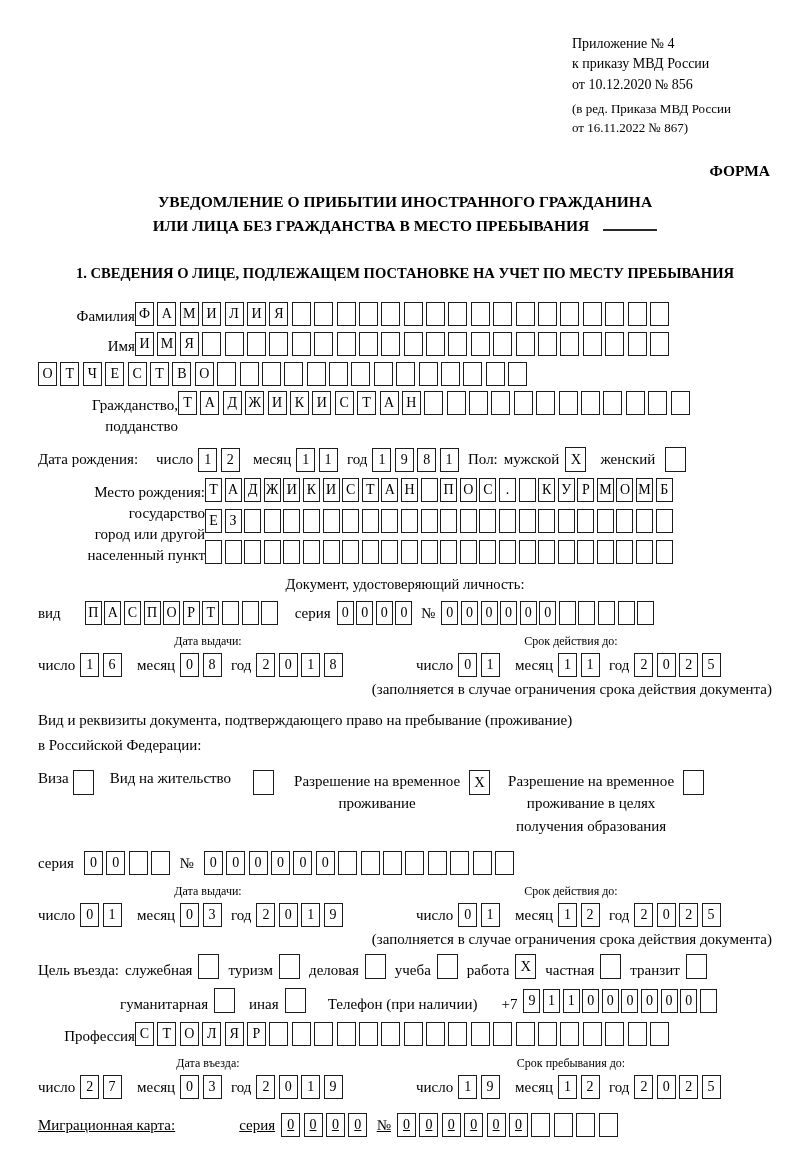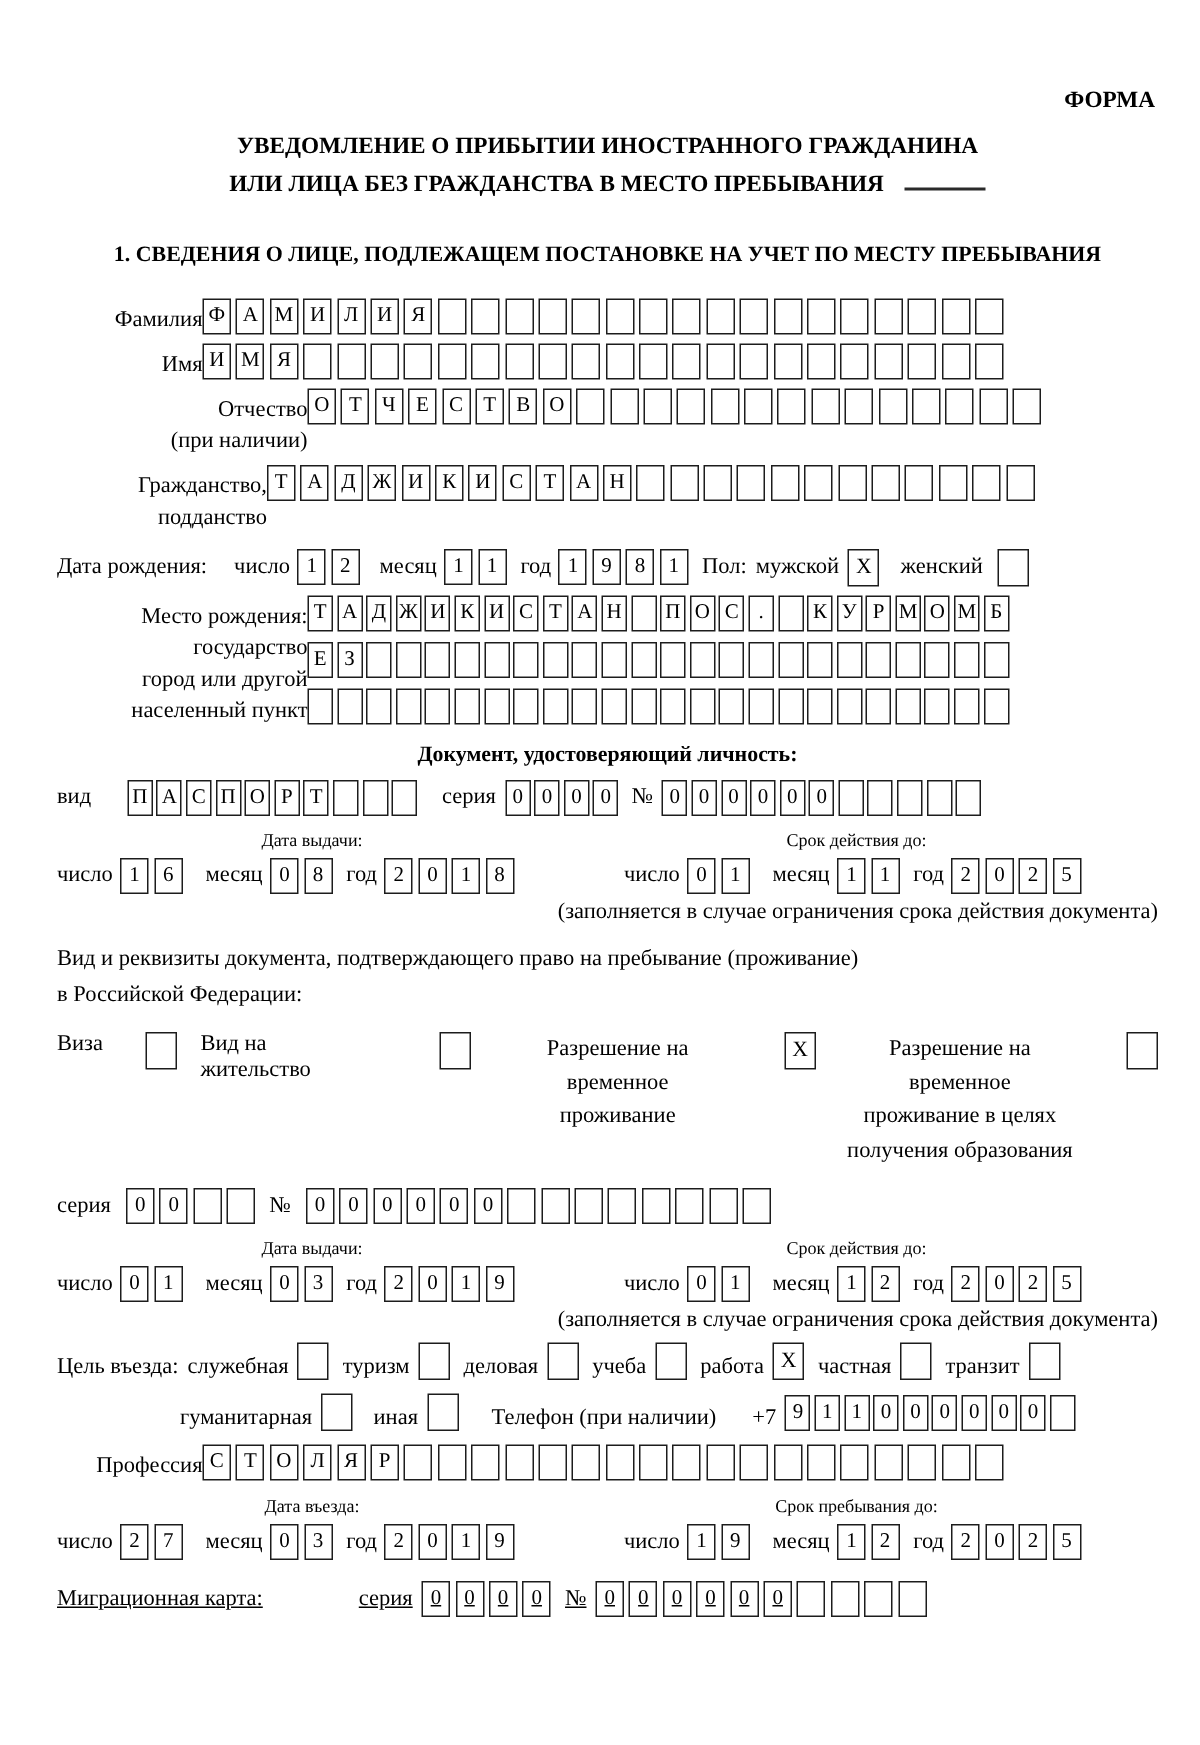--- a/index.html
+++ b/index.html
@@ -42,32 +42,41 @@
 
   
   .cbx { width:21px; height:25px; border:1.5px solid #1c1c1c; display:inline-flex; flex:0 0 auto;
          align-items:center; justify-content:center; font-size:14.5px; vertical-align:middle; }
   .inline-row { display:flex; align-items:center; font-size:15px; margin:10px 0 6px; }
   .ml6{margin-left:6px;} .ml10{margin-left:10px;} .ml14{margin-left:14px;} .ml18{margin-left:18px;} .mr6{margin-right:6px;} .mr10{margin-right:10px;}
 
   .para { font-size:15px; line-height:1.65; margin-top:10px; }
 
   .resopts { display:flex; align-items:flex-start; margin:12px 0 14px; font-size:15px; }
-  .opt { display:flex; align-items:flex-start;gap:24px; }
+  .opt { display:flex; align-items:flex-start; }
   .opt .cbx { margin-left:9px; margin-top:0; }
   .opt-label-c { text-align:center; line-height:1.5; }
 
   .purpose-row { display:flex; align-items:flex-end; font-size:15px; margin-bottom:9px; flex-wrap:nowrap; }
   .purpose-row .cbx { margin-left:6px; margin-right:9px; }
 </style>
 </head>
 <body>
 
 <div class="page">
 
+  <div class="hdr">
+    <div>Приложение № 4</div>
+    <div>к приказу МВД России</div>
+    <div>от 10.12.2020 № 856</div>
+    <div class="hdr-ed">
+      <div>(в ред. Приказа МВД России</div>
+      <div>от 16.11.2022 № 867)</div>
+    </div>
+  </div>
   <div class="forma">ФОРМА</div>
 
   <div class="title">
     <div>УВЕДОМЛЕНИЕ О ПРИБЫТИИ ИНОСТРАННОГО ГРАЖДАНИНА</div>
     <div><span>ИЛИ ЛИЦА БЕЗ ГРАЖДАНСТВА В МЕСТО ПРЕБЫВАНИЯ</span><span class="blank-line"></span></div>
   </div>
 
   <div class="sec-heading">1. СВЕДЕНИЯ О ЛИЦЕ, ПОДЛЕЖАЩЕМ ПОСТАНОВКЕ НА УЧЕТ ПО МЕСТУ ПРЕБЫВАНИЯ</div>
 
   <div class="frow">
@@ -124,24 +133,20 @@
         <span class="cell"></span>
         <span class="cell"></span>
         <span class="cell"></span>
         <span class="cell"></span>
         <span class="cell"></span>
         <span class="cell"></span>
       </div>
   </div>
 
   <div class="frow">
-    <div class="flabel flabel-w167">
-      <div>Отчество</div>
-      <div>(при наличии)</div>
-    </div>
     <div class="cells">
         <span class="cell">О</span>
         <span class="cell">Т</span>
         <span class="cell">Ч</span>
         <span class="cell">Е</span>
         <span class="cell">С</span>
         <span class="cell">Т</span>
         <span class="cell">В</span>
         <span class="cell">О</span>
         <span class="cell"></span>
@@ -301,21 +306,21 @@
           <span class="cell"></span>
           <span class="cell"></span>
           <span class="cell"></span>
           <span class="cell"></span>
           <span class="cell"></span>
           <span class="cell"></span>
         </div>
     </div>
   </div>
 
-  <div style="text-align:center;font-weight:bold;font-size:14.6px;margin:2px 0 8px;">Документ, удостоверяющий личность:</div>
+  <div style="text-align:center;font-weight:normal;font-size:14.6px;margin:2px 0 8px;">Документ, удостоверяющий личность:</div>
 
   <div class="inline-row tight" style="margin-top:0;">
     <span class="mr10">вид</span>
     <span class="cells tight ml14">
         <span class="cell">П</span>
         <span class="cell">А</span>
         <span class="cell">С</span>
         <span class="cell">П</span>
         <span class="cell">О</span>
         <span class="cell">Р</span>

